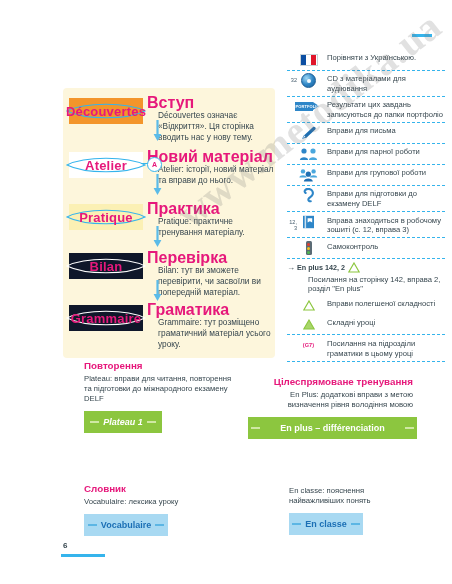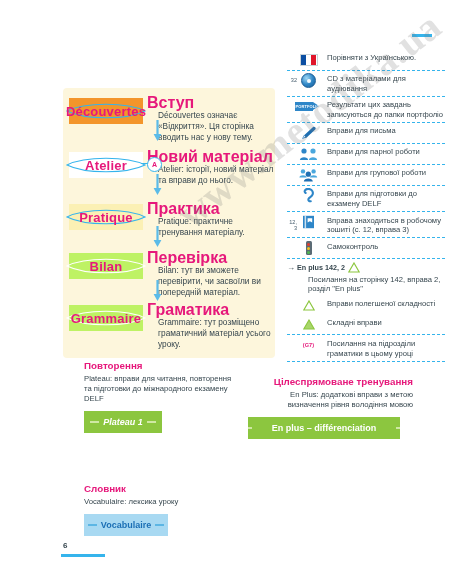--- a/index.html
+++ b/index.html
@@ -77,21 +77,21 @@
     width: 74px;
     height: 26px;
     margin-left: 6px;
     display: flex;
     align-items: center;
     justify-content: center;
   }
   .tag-box.orange  { background: #f3952b; }
   .tag-box.white   { background: #ffffff; }
   .tag-box.yellow  { background: #fbf0b4; }
-  .tag-box.blue    { background: #bef264; }
+  .tag-box.blue    { background: #0f172a; }
 
   .tag-text {
     font-size: 13px;
     font-weight: bold;
     color: #e6187b;
     letter-spacing: 0.2px;
     position: relative;
     z-index: 3;
     white-space: nowrap;
   }
@@ -616,21 +616,21 @@
       <div class="leg-text">Вправи полегшеної складності</div>
     </div>
 
     <div class="legend-row noline" style="padding-top:1px;">
       <div class="leg-num"></div>
       <div class="leg-icon">
         <svg class="tri-icon" viewBox="0 0 12 11">
           <path d="M6 1 L11.2 10 L0.8 10 Z" fill="#a8d66a" stroke="#8cc63f" stroke-width="1.1"></path>
         </svg>
       </div>
-      <div class="leg-text">Складні вправи</div>
+      <div class="leg-text">Складні уроці</div>
     </div>
 
     <div class="legend-row">
       <div class="leg-num"></div>
       <div class="leg-icon">
         <span class="g-ref">(G7)</span>
       </div>
       <div class="leg-text">Посилання на підрозділи граматики в цьому уроці</div>
     </div>
 
@@ -644,37 +644,46 @@
     <div class="pill green" style="width:78px;font-style:italic;">
       <span class="dash"></span>
       <span>Plateau 1</span>
       <span class="dash"></span>
     </div>
   </div>
 
   <div class="bottom-block" style="left:248px; top:376px; width:165px;text-align:right;">
     <div class="bb-head">Цілеспрямоване тренування</div>
     <div class="bb-body">En Plus: додаткові вправи з метою визначення рівня володіння мовою</div>
-    <div class="pill green" style="width:152px;gap:20px;">
+    <div class="pill green" style="width:169px;gap:20px;">
       <span class="dash"></span>
       <span>En plus – différenciation</span>
       <span class="dash"></span>
     </div>
   </div>
 
   <div class="bottom-block" style="left:84px; top:483px; width:100px;">
     <div class="bb-head">Словник</div>
     <div class="bb-body">Vocabulaire: лексика уроку</div>
     <div class="pill lightblue" style="width:84px;">
       <span class="dash"></span>
       <span>Vocabulaire</span>
       <span class="dash"></span>
     </div>
   </div>
 
 
+  <div class="bottom-block" style="left:289px; top:483px; width:112px;">
+    <div class="bb-head"></div>
+    <div class="bb-body">En classe: пояснення найважливіших понять</div>
+    <div class="pill lightblue" style="width:74px;">
+      <span class="dash"></span>
+      <span>En classe</span>
+      <span class="dash"></span>
+    </div>
+  </div>
 
   <div class="page-num">6</div>
   <div class="page-rule"></div>
 
   <div class="watermark">www.metodika.ua</div>
 
 </div>
 
 </body></html>

